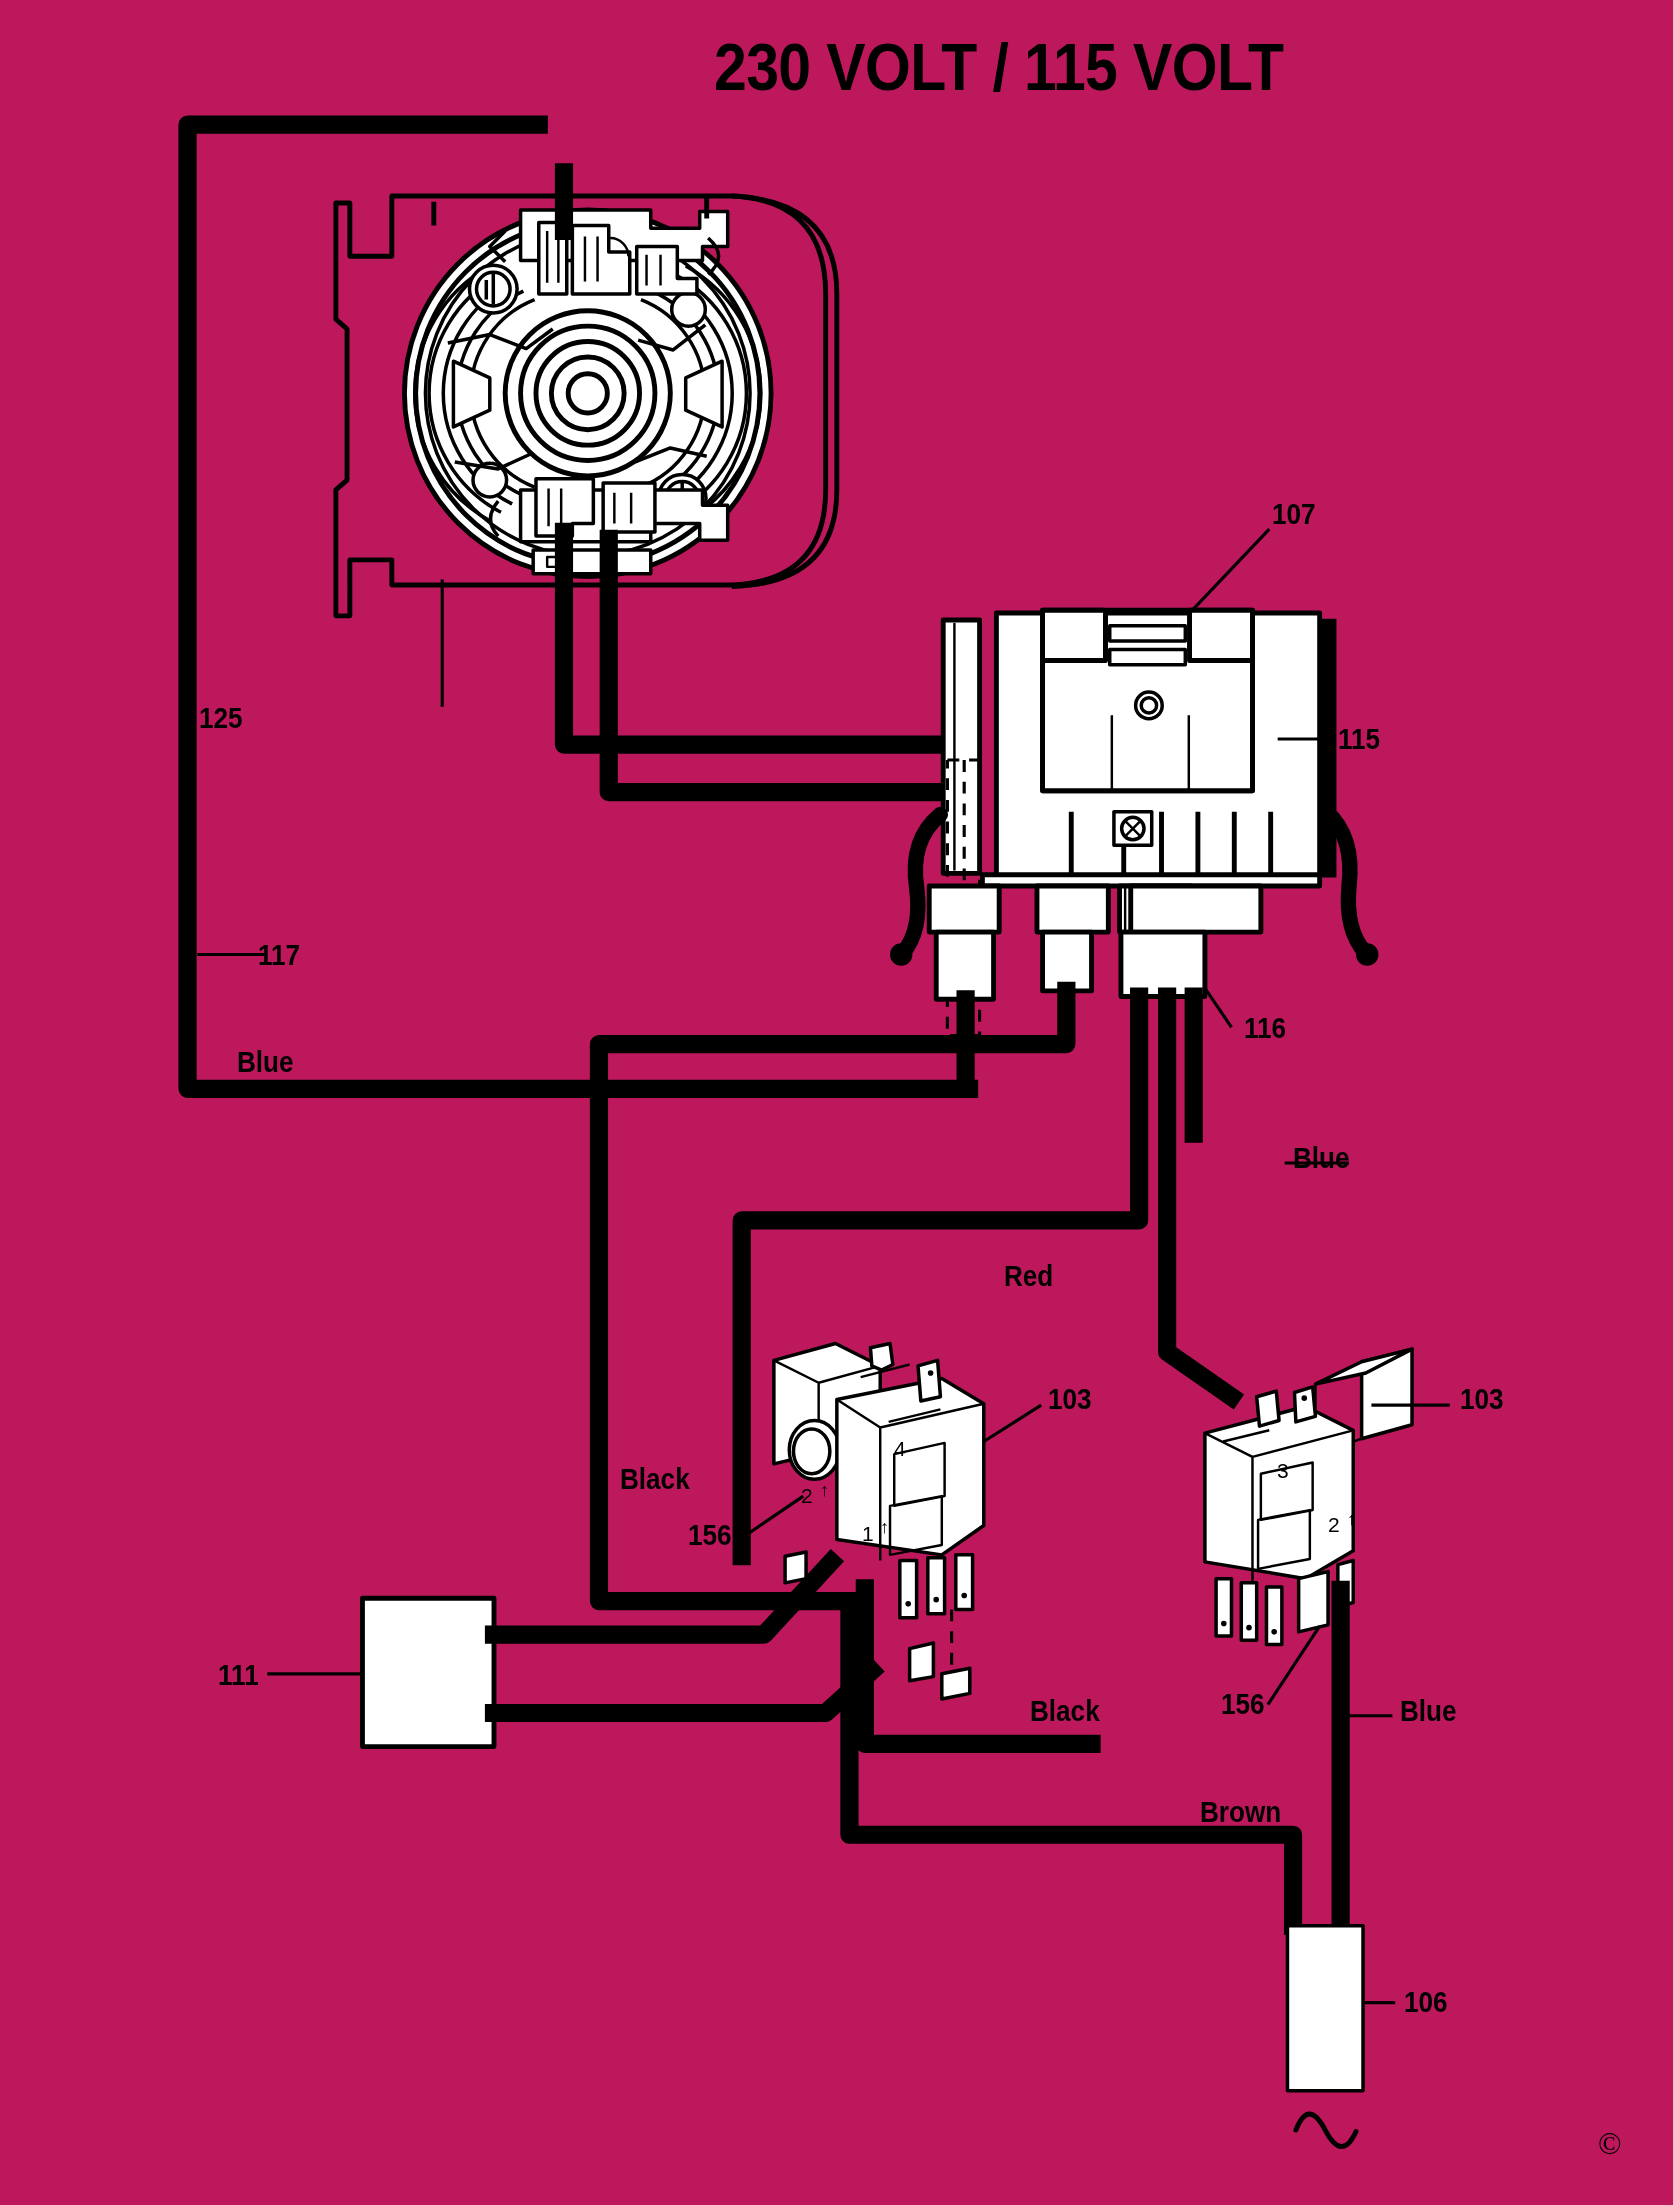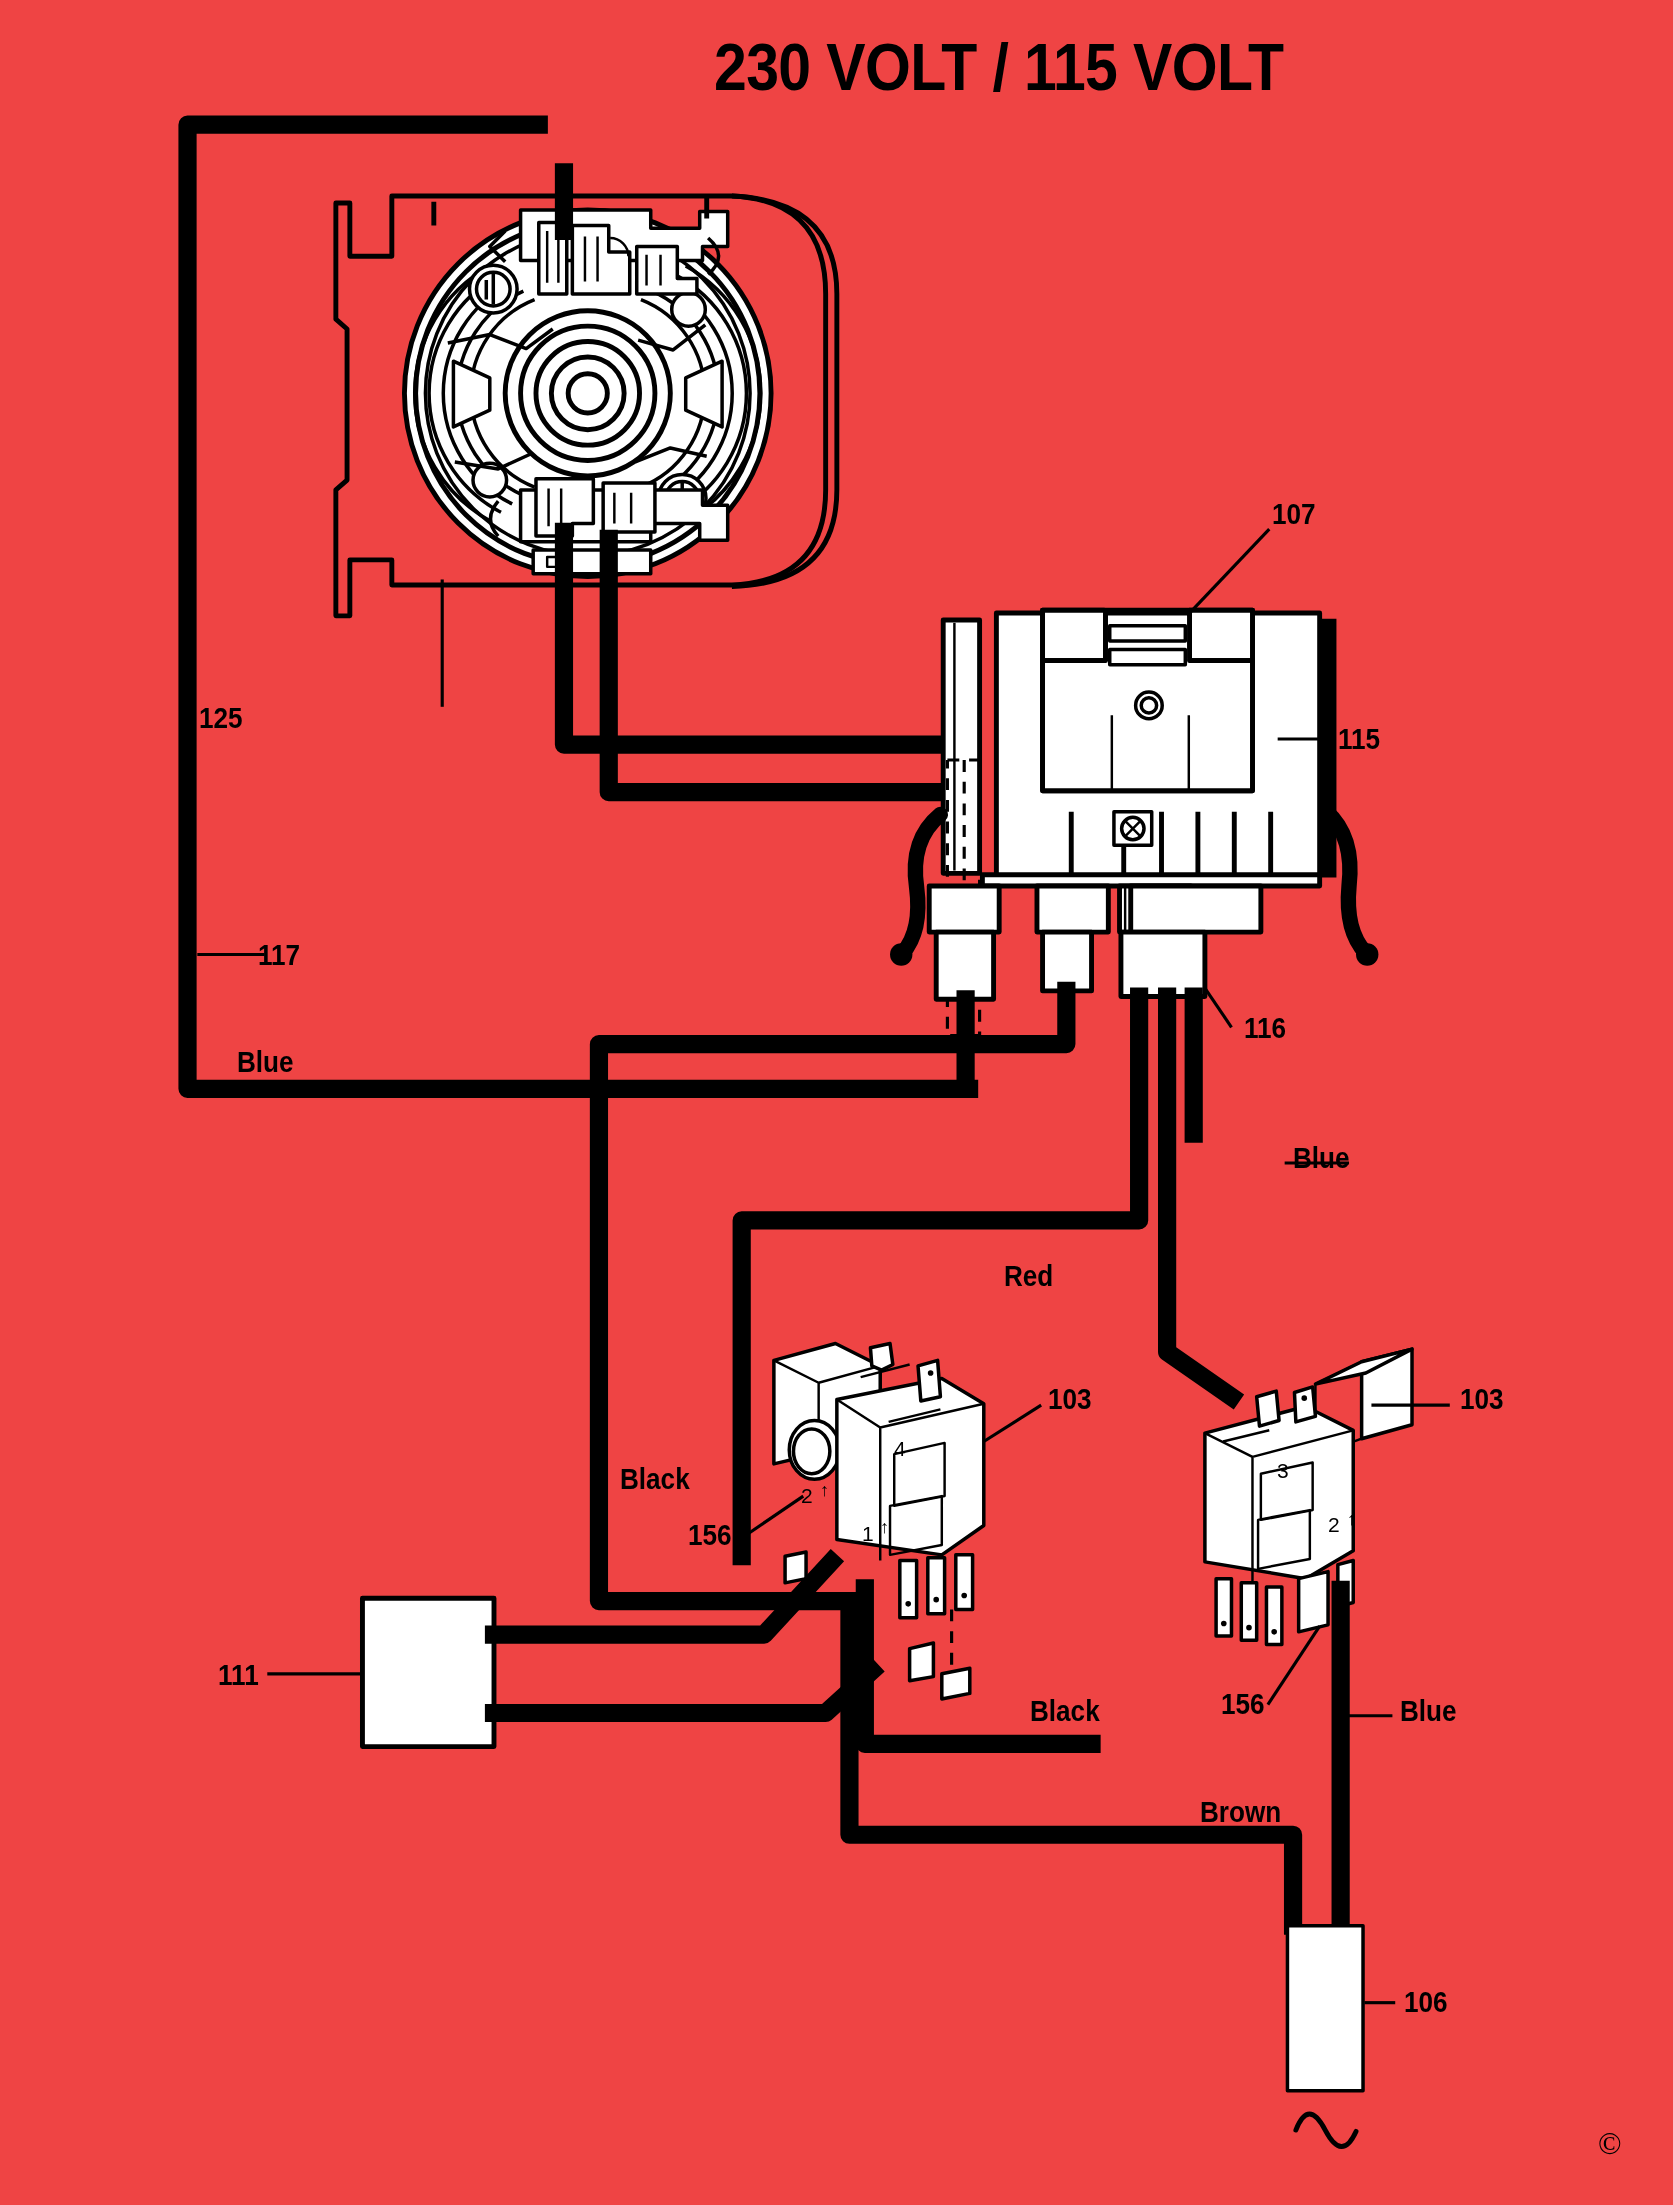--- a/index.html
+++ b/index.html
@@ -1,21 +1,21 @@
 <!DOCTYPE html>
 <html style="font-size:11.2px"><head>
 <meta charset="utf-8">
 <title>Wiring Diagram</title>
 <style>
   html,body{margin:0;padding:0;background:#ffffff;}
   body{font-family:"Liberation Sans",sans-serif;}
   #sheet{
     position:relative;
     width:1673px;height:2205px;
-    background:#ef4444;
+    background:#be185d;
     overflow:hidden;
   }
   #sheet svg{position:absolute;left:0;top:0;width:1673px;height:2205px;}
   .ttl{
     position:absolute;
     font-family:"Liberation Sans",sans-serif;
     font-weight:bold;
     font-size:67px;
     letter-spacing:-0.7px;
     transform:scaleX(0.88);

